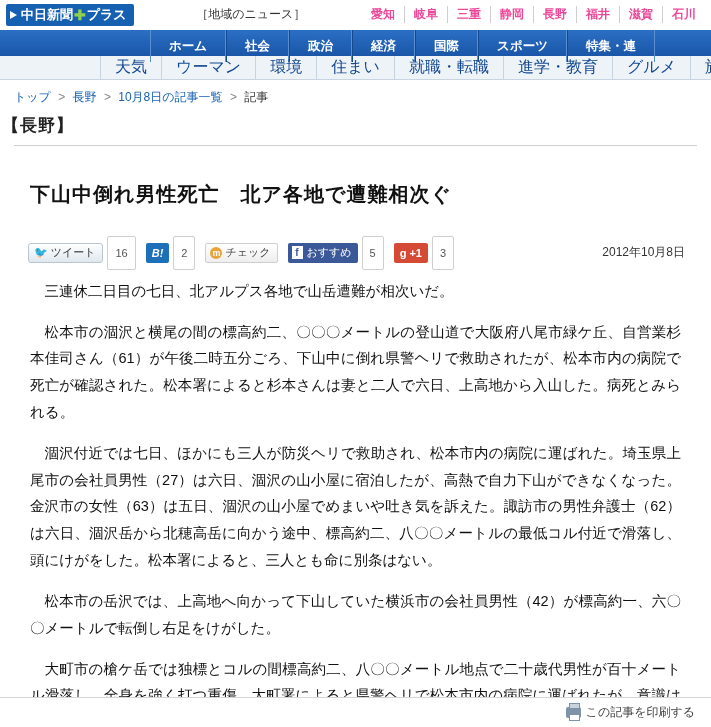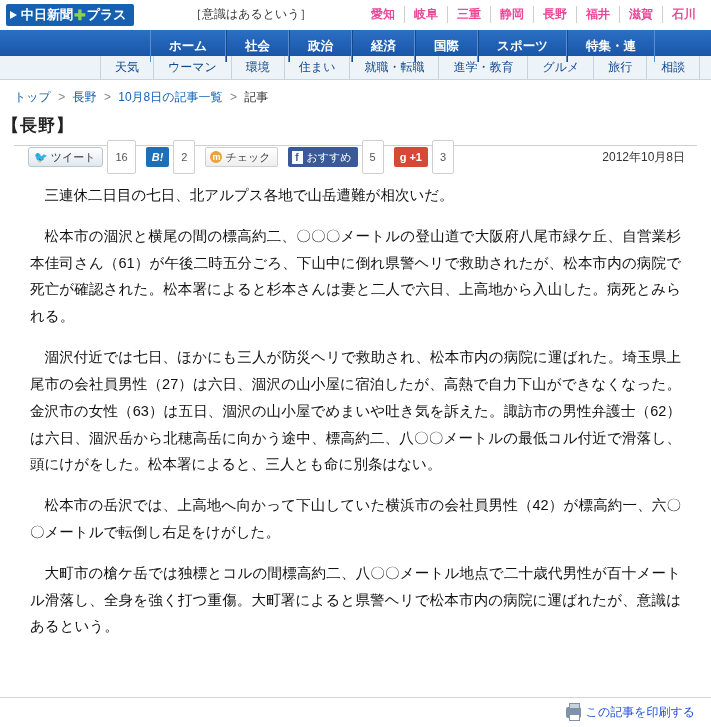--- a/index.html
+++ b/index.html
@@ -91,21 +91,21 @@
     text-decoration: none;
   }
   .nav1 .item:first-child { border-left: 1px solid #5a8ed0; }
   .nav2 {
     height: 24px;
     background: #eef3f8;
     border-bottom: 1px solid #c8d4e2;
     display: flex;
     align-items: stretch;
     padding-left: 100px;
-    font-size: 12px;
+    font-size: 16px;
   }
   .nav2 .item {
     display: flex;
     align-items: center;
     justify-content: center;
     padding: 0 14px;
     color: #14498f;
     text-decoration: none;
     border-right: 1px solid #c6d3e1;
     white-space: nowrap;
@@ -270,21 +270,21 @@
     width: 711px;
     height: 30px;
     border-top: 1px solid #d5d5d5;
     background: #fff;
     display: flex;
     align-items: center;
     justify-content: flex-end;
     padding-right: 16px;
     font-size: 12px;
   }
-  .footer a { color: #1d4ed8; text-decoration: none; }
+  .footer a { color: #404040; text-decoration: none; }
   .printer {
     display: inline-block;
     width: 15px; height: 11px;
     position: relative;
     margin-right: 5px;
     background: #7f93a8;
     border-radius: 2px;
   }
   .printer::before {
     content: "";
@@ -306,21 +306,21 @@
 </head>
 <body>
 
 <div class="topbar">
   <div class="logo">
     <span class="play"></span>
     <span>中日新聞</span>
     <span class="plus">✚</span>
     <span>プラス</span>
   </div>
-  <div class="regionlabel">［意識はあるという］</div>
+  <div class="regionlabel">［地域のニュース］</div>
   <div class="region-links">
     <a href="#">愛知</a>
     <a href="#">岐阜</a>
     <a href="#">三重</a>
     <a href="#">静岡</a>
     <a href="#">長野</a>
     <a href="#">福井</a>
     <a href="#">滋賀</a>
     <a href="#">石川</a>
   </div>
@@ -356,20 +356,21 @@
   <span class="sep">&gt;</span>
   <a href="#">10月8日の記事一覧</a>
   <span class="sep">&gt;</span>
   <span>記事</span>
 </div>
 
 <div class="pagetitle">【長野】</div>
 <div class="rule"></div>
 
 <div class="article">
+  <h1 class="headline">下山中倒れ男性死亡　北ア各地で遭難相次ぐ</h1>
 
   <div class="sharebar">
     <div class="btn tweet">
       <span class="bird">🐦</span>
       <span>ツイート</span>
     </div>
     <div class="count">16</div>
 
     <div class="btn hatena">B!</div>
     <div class="count">2</div>

